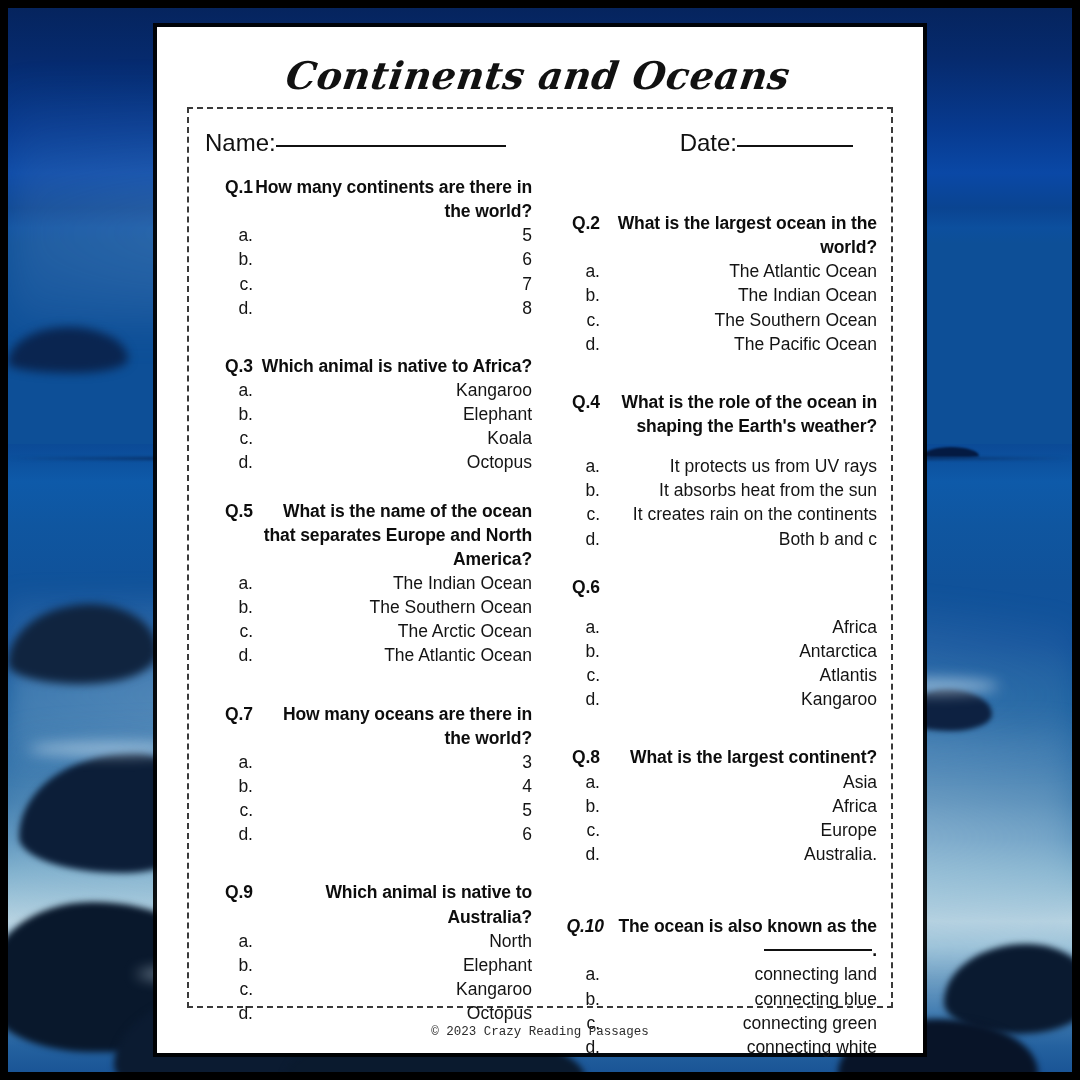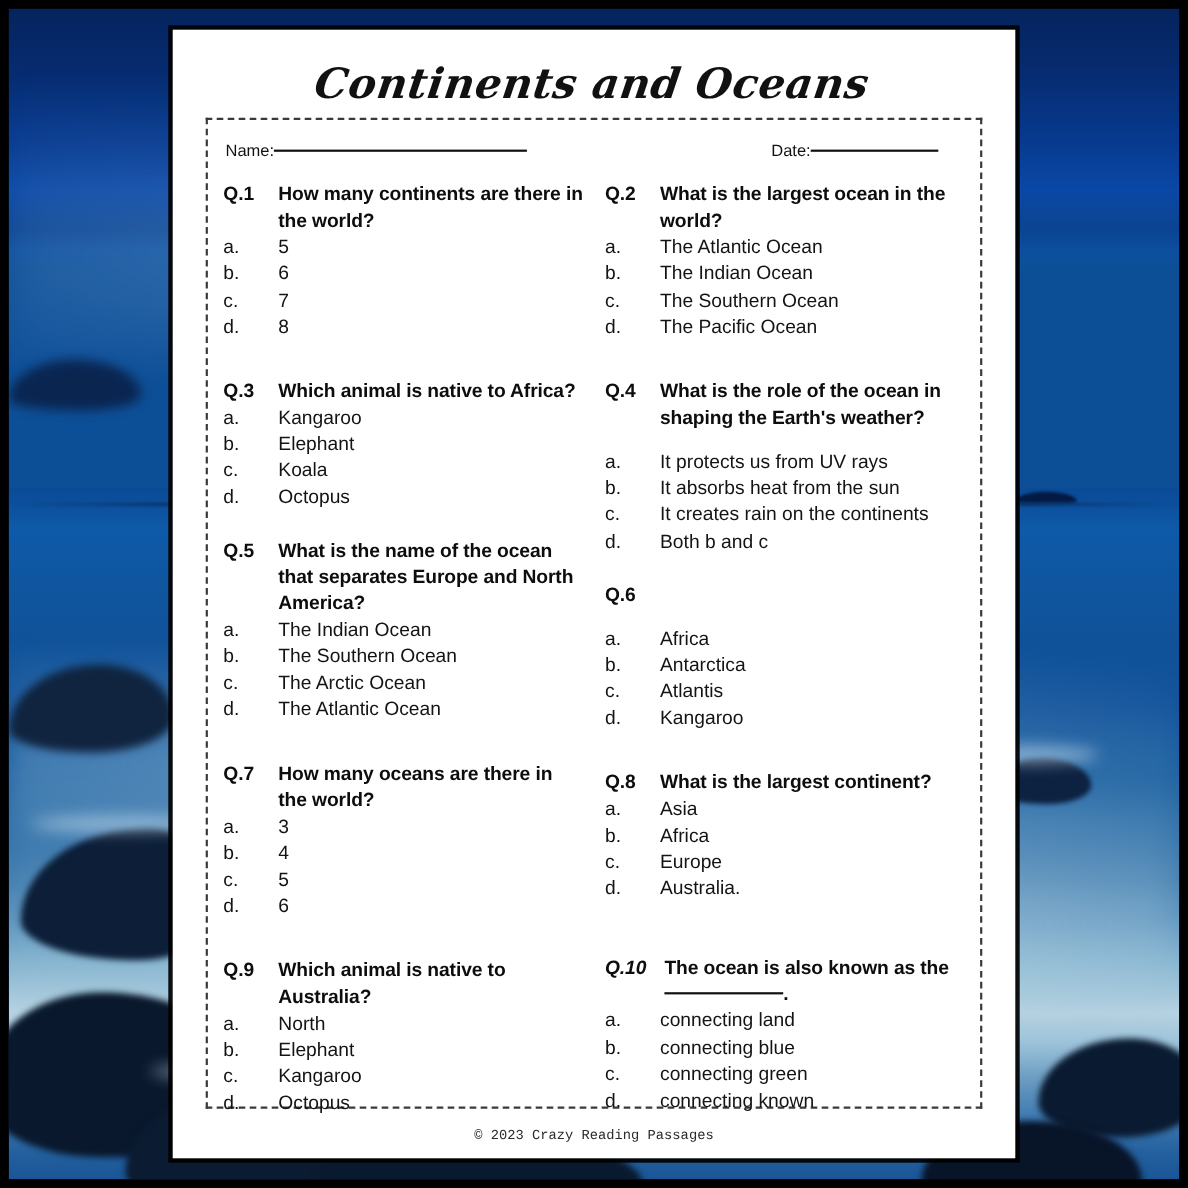--- a/index.html
+++ b/index.html
@@ -161,21 +161,21 @@
     bottom: 45px;
     border: 2px dashed #3a3a3a;
     box-sizing: border-box;
     padding: 16px 14px 0 14px;
   }
 
   
   .namedate {
     display: flex;
     align-items: flex-end;
-    font-size: 15px;
+    font-size: 24px;
     color: #111;
     padding: 4px 2px 0 2px;
     font-family: "Liberation Sans", sans-serif;
   }
   .nd-label { white-space: nowrap; }
   .nd-rule {
     display: inline-block;
     border-bottom: 2px solid #111;
     height: 0;
     position: relative;
@@ -183,23 +183,24 @@
   }
   .nd-name .nd-rule { width: 230px; }
   .nd-date .nd-rule { width: 116px; }
   .nd-spacer { flex: 1; }
 
   
   .columns {
     display: flex;
     margin-top: 18px;
     gap: 0;
+    text-align: right;
   }
   .col { width: 50%; box-sizing: border-box; padding-right: 8px; }
-  .col.right { padding-left: 10px; padding-right: 0; }
+  .col.right { padding-left: 10px; padding-right: 0; margin-top: 36px; }
 
   .q-block { margin-bottom: 0; }
 
   .q-head {
     display: flex;
     font-weight: 700;
     font-size: 17.5px;
     line-height: 1.38;
     color: #0d0d0d;
     letter-spacing: -0.1px;
@@ -534,21 +535,21 @@
             <div class="opt">
               <span class="opt-key">b.</span>
               <span class="opt-val">connecting blue</span>
             </div>
             <div class="opt">
               <span class="opt-key">c.</span>
               <span class="opt-val">connecting green</span>
             </div>
             <div class="opt">
               <span class="opt-key">d.</span>
-              <span class="opt-val">connecting known</span>
+              <span class="opt-val">connecting white</span>
             </div>
           </div>
 
         </div>
       </div>
     </div>
 
     <div class="footer">© 2023 Crazy Reading Passages</div>
   </div>
 </div>

